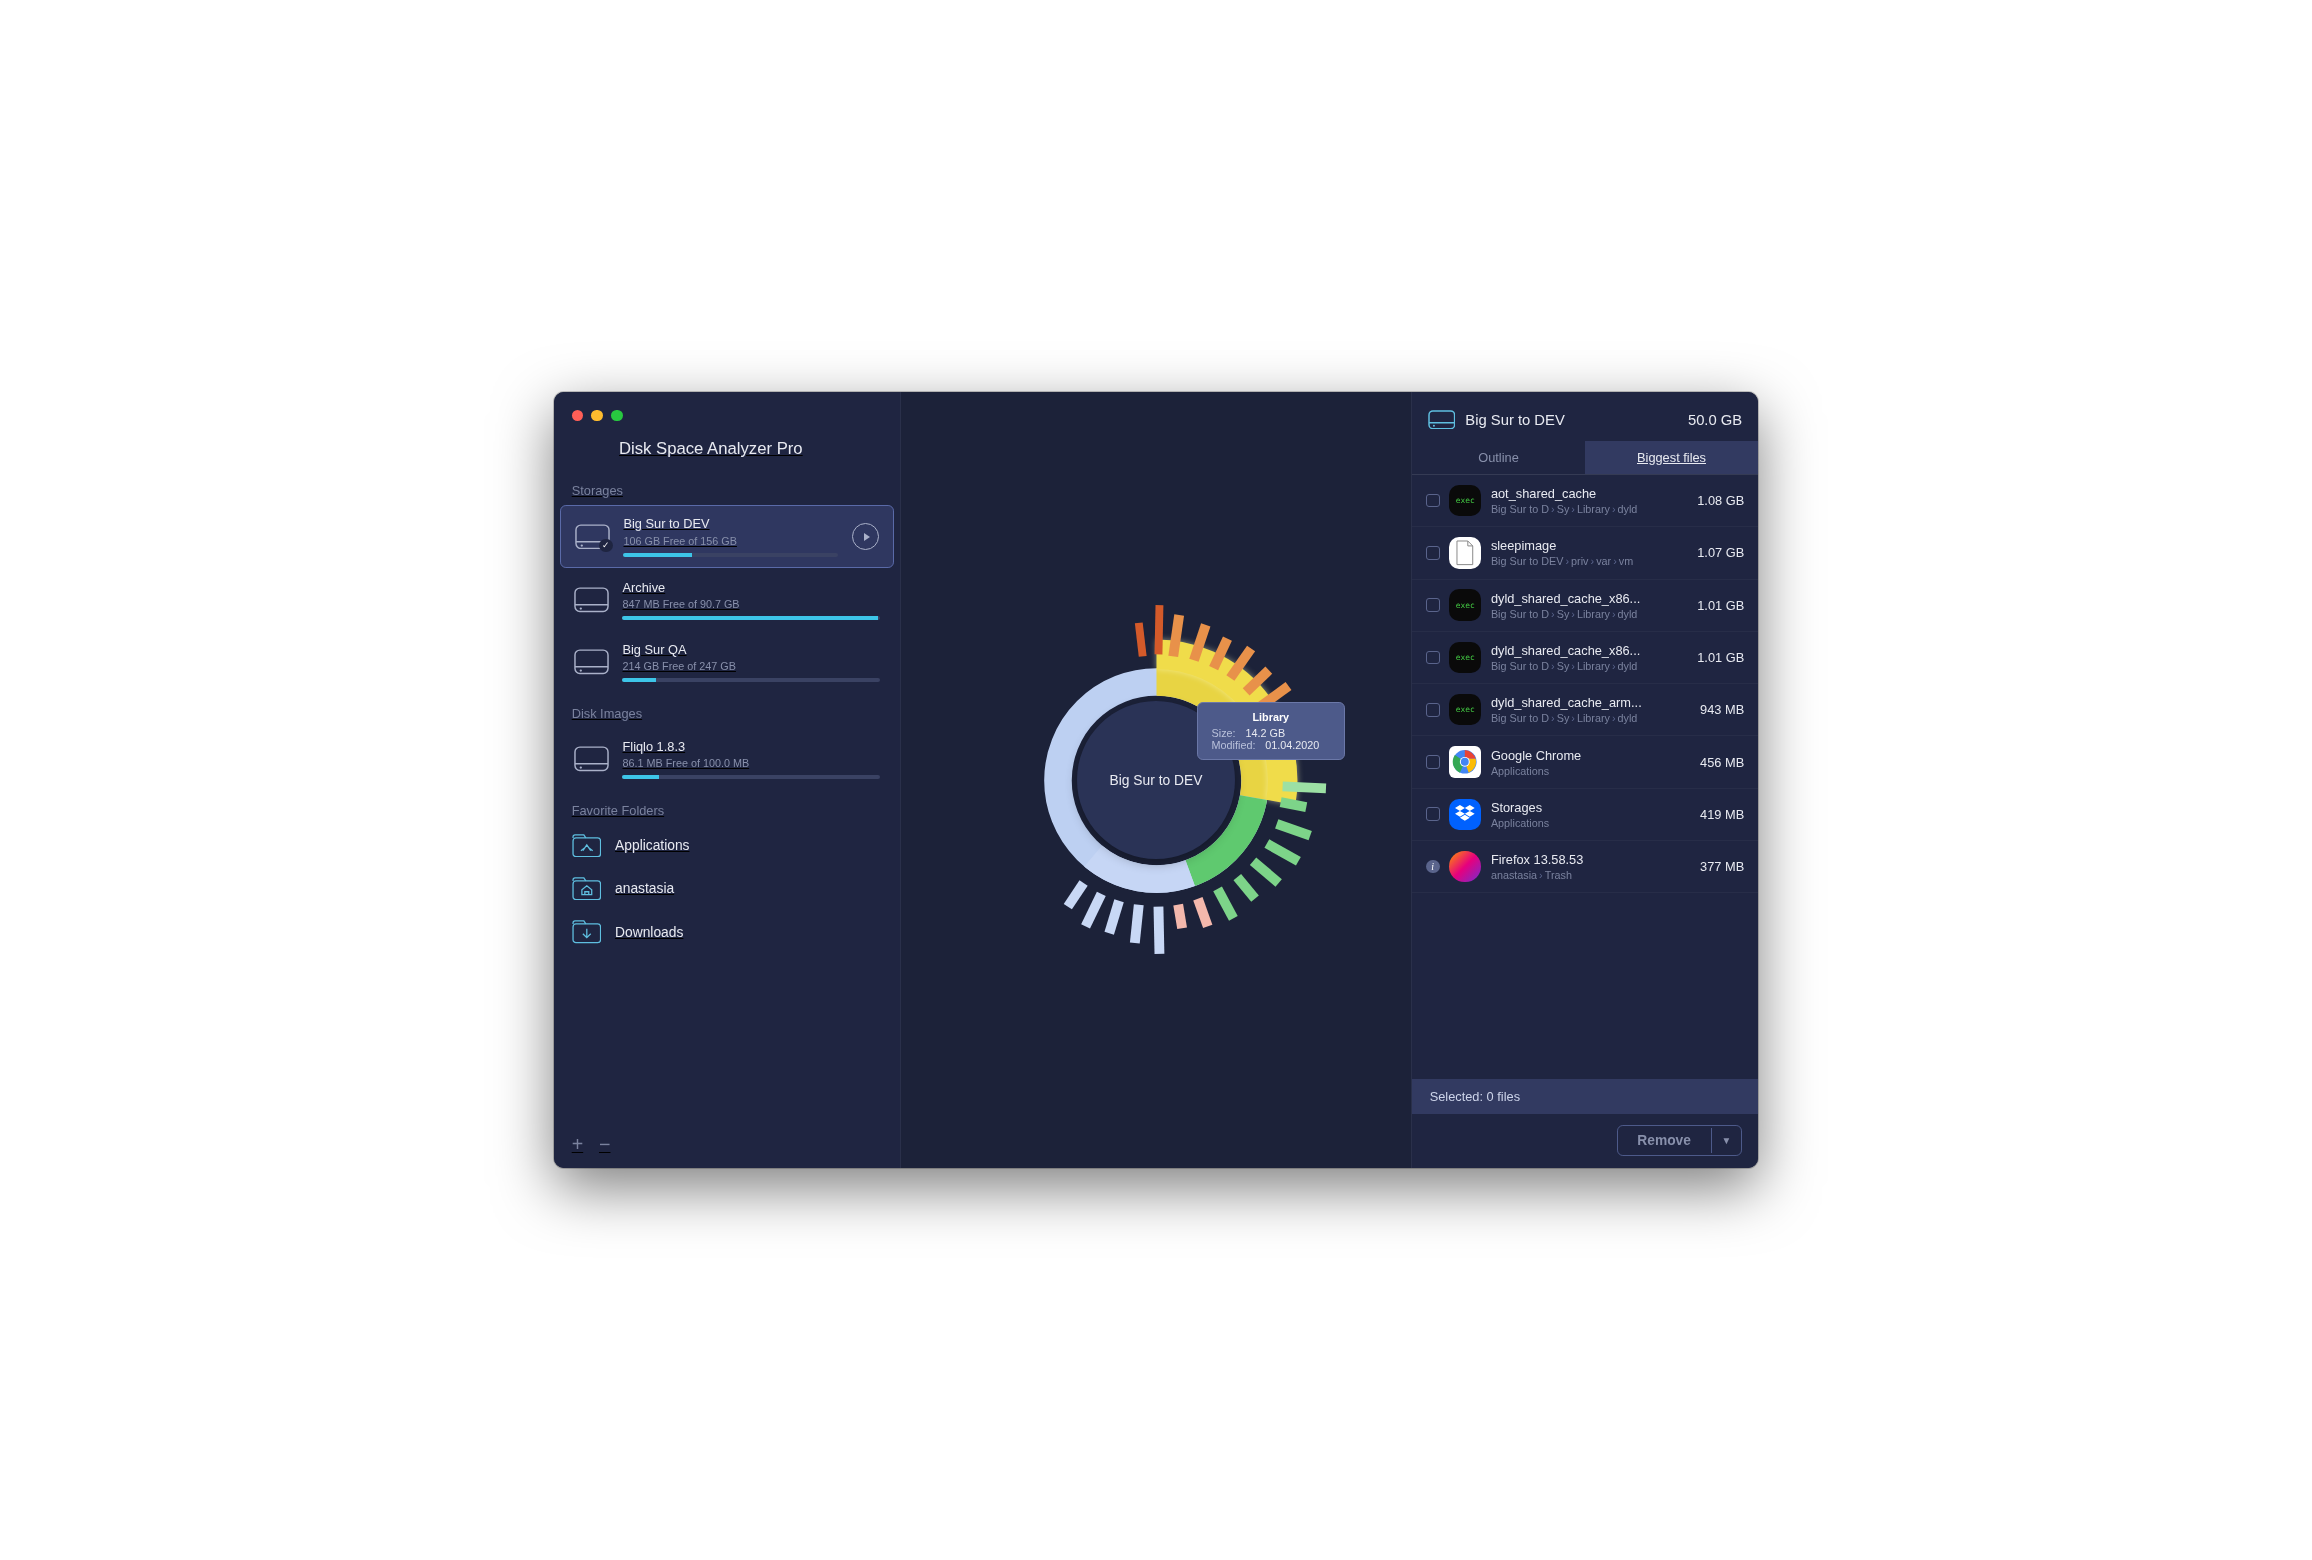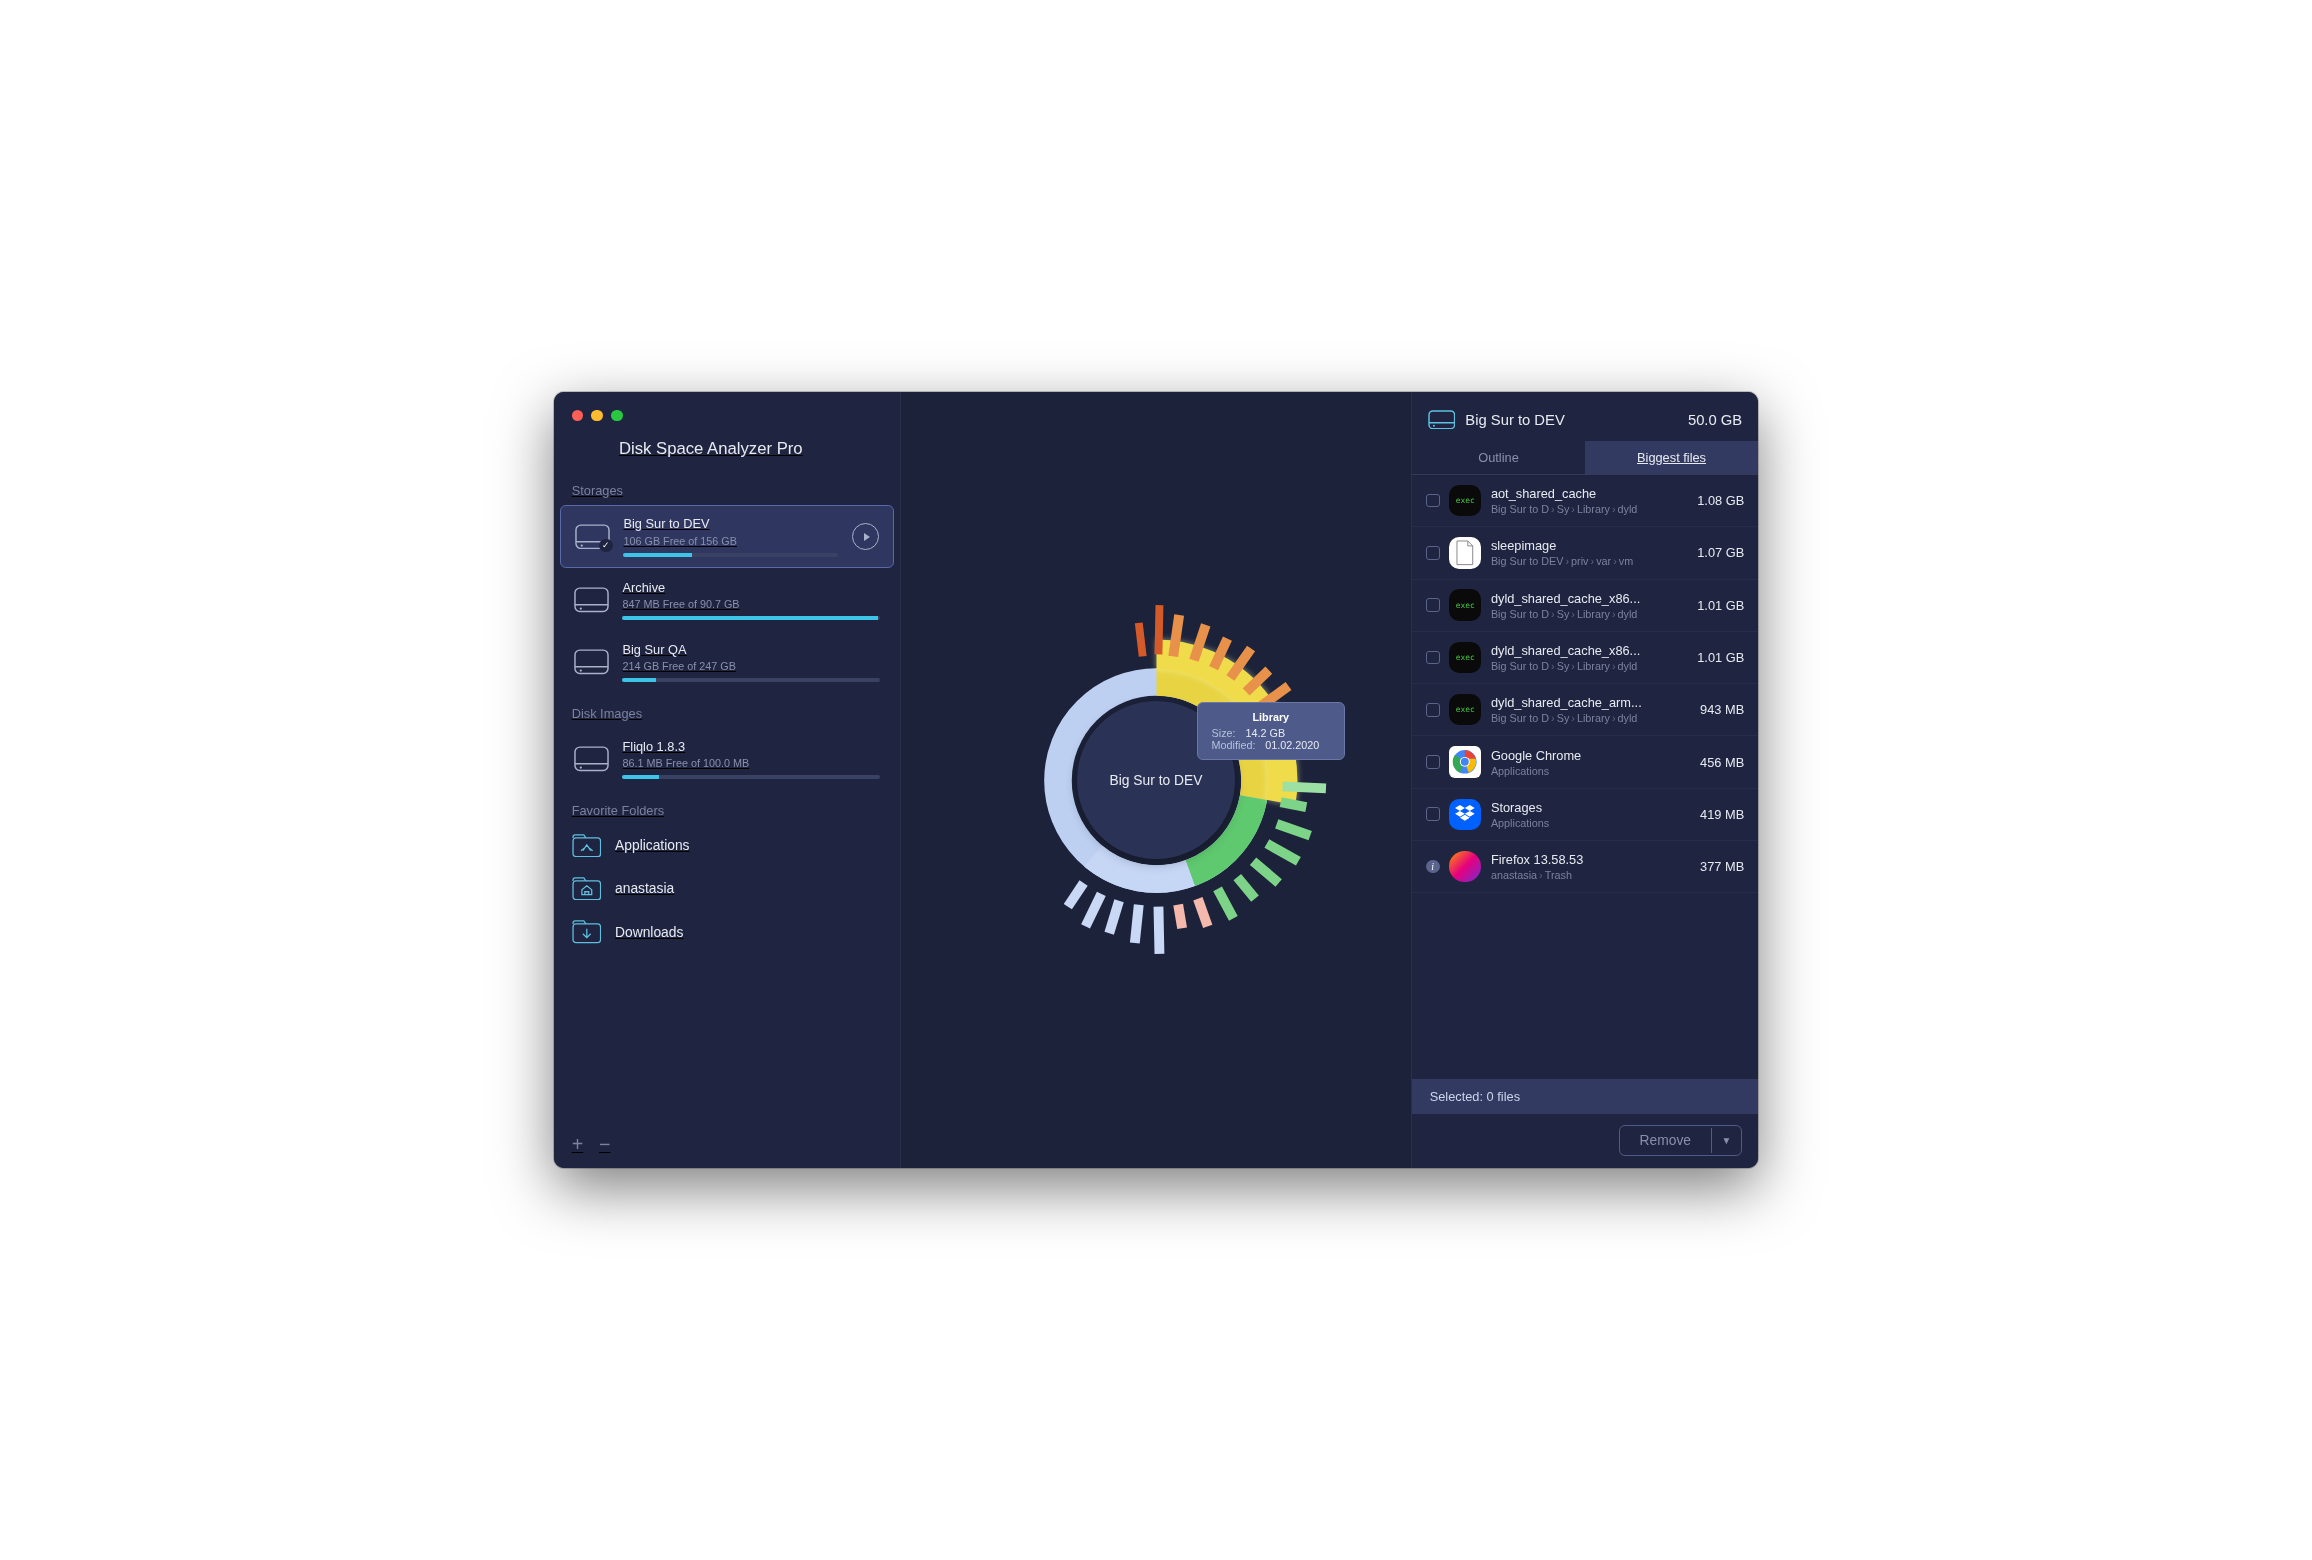--- a/index.html
+++ b/index.html
@@ -113,21 +113,21 @@
 .file-icon.dropbox { background: #0061fe; color: #fff; }
 .file-icon.firefox { background: linear-gradient(135deg,#ff9500,#e6007e,#722ed1); border-radius: 50%; }
 .file-info { flex: 1; min-width: 0; }
 .file-name { color: #e8eaf1; font-size: 12.8px; white-space: nowrap; overflow: hidden; text-overflow: ellipsis; }
 .file-path { color: #7a829e; font-size: 10.8px; margin-top: 2px; white-space: nowrap; overflow: hidden; text-overflow: ellipsis; }
 .file-path .chev { color: #5a648c; margin: 0 2px; }
 .file-size { color: #e8eaf1; font-size: 12.8px; flex-shrink: 0; }
 .info-dot { width: 13.8px; height: 13.8px; border-radius: 50%; background: #5a648c; color: #fff; font-size: 9.9px; display: flex; align-items: center; justify-content: center; font-style: italic; font-family: serif; flex-shrink: 0; }
 
 .selected-bar { background: #323a61; padding: 9.9px 17.7px; color: #cdd4ea; font-size: 12.8px; }
-.rp-footer { padding: 11.8px 15.8px; display: flex; justify-content: flex-end; }
+.rp-footer { padding: 11.8px 15.8px; display: flex; justify-content: flex-end; font-weight: bold; }
 .remove-btn {
   display: flex; align-items: center;
   border: 1.3px solid #4d5a8a; border-radius: 5.9px;
   overflow: hidden; cursor: pointer;
 }
 .remove-btn .lbl { color: #8890ab; padding: 6.9px 19.7px; font-size: 13.8px; }
 .remove-btn .dd { border-left: 1.3px solid #4d5a8a; padding: 6.9px 9.9px; color: #8890ab; font-size: 9.9px; }
 </style>
 </head>
 <body>
@@ -303,21 +303,21 @@
       <div class="sunburst-center">Big Sur to DEV</div>
     </div>
     <div class="tooltip">
       <div class="tooltip-title">Library</div>
       <div class="tooltip-row">
         <span class="k">Size:</span>
         <span>14.2 GB</span>
       </div>
       <div class="tooltip-row">
         <span class="k">Modified:</span>
-        <span>01.02.2020</span>
+        <span>01.04.2020</span>
       </div>
     </div>
   </div>
 
   <div class="right-panel">
     <div class="rp-header">
       <svg width="27.6" height="19.7" viewBox="0 0 28 20">
           <rect x="1" y="1" width="26" height="18" rx="4" fill="none" stroke="#5fbfe0" stroke-width="1.5"></rect>
           <line x1="1" y1="13" x2="27" y2="13" stroke="#5fbfe0" stroke-width="1.5"></line>
           <circle cx="6" cy="16" r="1" fill="#5fbfe0"></circle>

